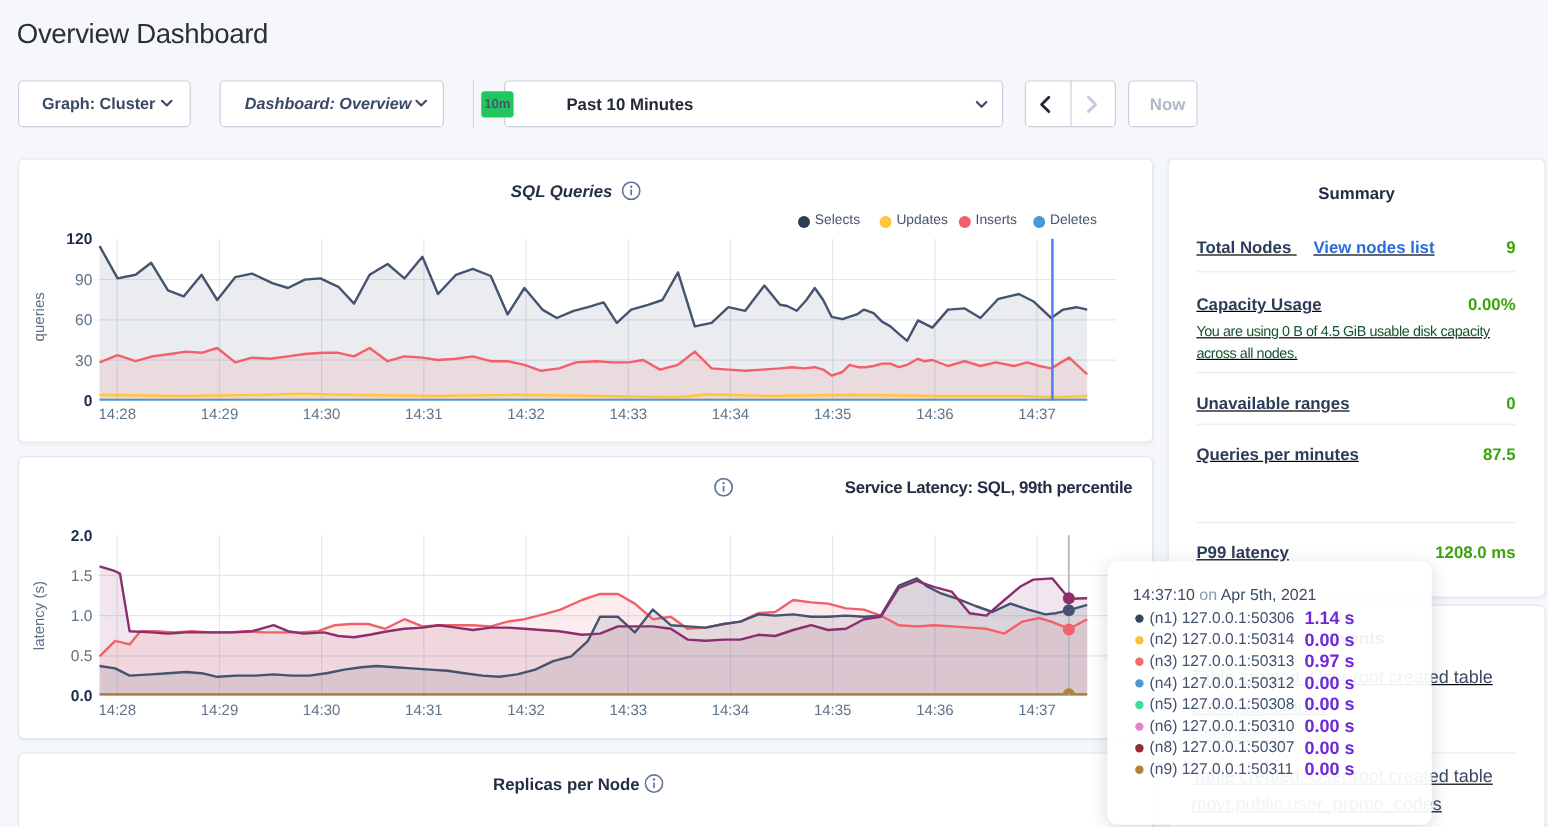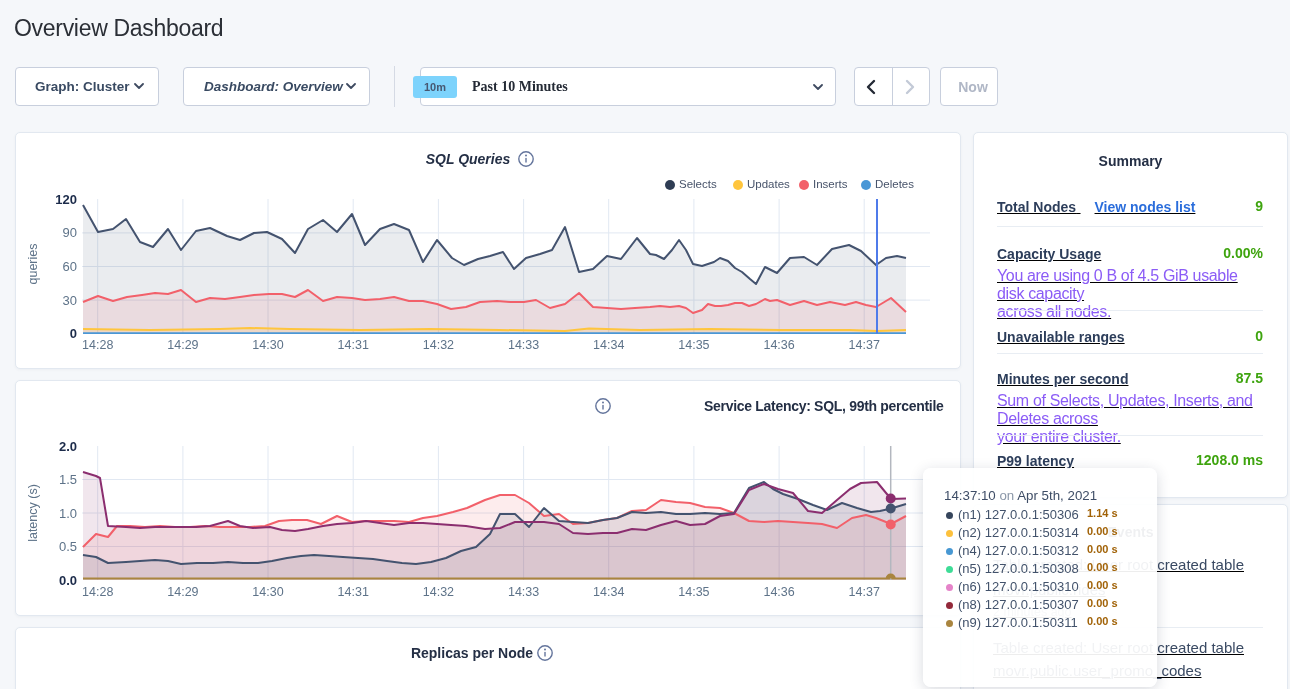--- a/index.html
+++ b/index.html
@@ -6,49 +6,49 @@
 .abs { position:absolute; }
 .card { position:absolute; background:#fff; border:1px solid #e2e8f0; border-radius:5px;
   box-shadow:0 1px 3px rgba(60,70,100,0.05); }
 .btn { position:absolute; background:#fff; border:1px solid #c8cfdd; border-radius:4px; height:39px; }
 .btntxt { font-size:13.5px; font-weight:bold; color:#394a62; }
 .ctitle { position:absolute; width:946px; text-align:center; font-size:14px; font-weight:bold; color:#242f45; }
 .lgt { font-size:11.5px; color:#47536a; }
 .srow { position:absolute; left:997px; width:266px;text-decoration:underline; }
 .slab { font-size:14px; font-weight:bold; color:#2c3d5a; }
 .sval { position:absolute; right:0; top:0; font-size:14px; font-weight:bold; color:#3ea40e; }
-.sdesc { font-size:16px; letter-spacing:-0.35px; color:#8b5cf6; line-height:18px; margin-top:4px; }
+.sdesc { font-size:12px; letter-spacing:-0.35px; color:#14532d; line-height:18px; margin-top:4px; }
 .sdiv { position:absolute; left:997px; width:266px; height:1px; background:#e8edf3; }
-.tooltip { position:absolute; left:923px; top:468px; width:234px; height:219px;
+.tooltip { position:absolute; left:923px; top:468px; width:270px; height:219px;
   background:rgba(255,255,255,0.93); border-radius:8px;
   box-shadow:0 3px 14px rgba(40,50,80,0.18); z-index:50; }
 .trow { position:relative; height:18px; }
 .tdot { position:absolute; left:23px; top:6px; width:7px; height:7px; border-radius:50%; }
 .tlab { position:absolute; left:35px; top:1px; font-size:13px; color:#42526b; }
-.tval { position:absolute; left:164px; top:1px; font-size:11px; font-weight:bold; color:#a16207; }
+.tval { position:absolute; left:164px; top:1px; font-size:15px; font-weight:bold; color:#6d28d9; }
 .emsg { font-size:15px; color:#3a4a63; line-height:25px; }
 .etime { font-size:12.5px; color:#8d99ab; margin-top:3px; }
 </style></head><body>
 
 <div class="abs" style="left:14px;top:15px;font-size:23px;letter-spacing:-0.3px;color:#2b2f36;">Overview Dashboard</div>
 
 <div class="btn" style="left:15px;top:67px;width:144px;"></div>
 <div class="abs btntxt" style="left:35px;top:79px;">Graph: Cluster</div>
 <svg class="abs" style="left:134px;top:83px" width="10" height="6" viewBox="0 0 10 6">
     <polyline points="1,1 5,5 9,1" fill="none" stroke="#3e4a60" stroke-width="1.8" stroke-linecap="round" stroke-linejoin="round"></polyline>
   </svg>
 <div class="btn" style="left:183px;top:67px;width:187px;"></div>
 <div class="abs btntxt" style="left:204px;top:79px;font-style:italic;">Dashboard: Overview</div>
 <svg class="abs" style="left:346px;top:83px" width="10" height="6" viewBox="0 0 10 6">
     <polyline points="1,1 5,5 9,1" fill="none" stroke="#3e4a60" stroke-width="1.8" stroke-linecap="round" stroke-linejoin="round"></polyline>
   </svg>
 <div class="abs" style="left:394px;top:66px;width:1px;height:41px;background:#d5dae4;"></div>
 <div class="btn" style="left:420px;top:67px;width:416px;"></div>
-<div class="abs" style="left:413px;top:76px;width:44px;height:22px;background:#7dd3fc;border-radius:3px;text-align:center;line-height:22px;font-size:11px;font-weight:bold;color:#475872;">10m</div>
-<div class="abs" style="left:472px;top:79px;font-size:14px;font-weight:bold;color:#242a35;font-family:Liberation Serif, serif;">Past 10 Minutes</div>
+<div class="abs" style="left:401px;top:76px;width:27px;height:22px;background:#22c55e;border-radius:3px;text-align:center;line-height:22px;font-size:11px;font-weight:bold;color:#475872;">10m</div>
+<div class="abs" style="left:472px;top:79px;font-size:14px;font-weight:bold;color:#242a35;">Past 10 Minutes</div>
 <svg class="abs" style="left:813px;top:84px" width="10" height="6" viewBox="0 0 10 6">
     <polyline points="1,1 5,5 9,1" fill="none" stroke="#3e4a60" stroke-width="1.8" stroke-linecap="round" stroke-linejoin="round"></polyline>
   </svg>
 <div class="btn" style="left:854px;top:67px;width:76px;"></div>
 <div class="abs" style="left:892px;top:67px;width:1px;height:39px;background:#c8cfdd;"></div>
 <svg class="abs" style="left:866px;top:79px" width="10" height="16" viewBox="0 0 10 16">
     <polyline points="8,2 2,8 8,14" fill="none" stroke="#242a35" stroke-width="2.4" stroke-linecap="round" stroke-linejoin="round"></polyline>
   </svg>
 <svg class="abs" style="left:905px;top:79px" width="10" height="16" viewBox="0 0 10 16">
     <polyline points="2,2 8,8 2,14" fill="none" stroke="#c3cad7" stroke-width="2.4" stroke-linecap="round" stroke-linejoin="round"></polyline>
@@ -177,22 +177,22 @@
 
 <div class="srow" style="top:198px;"><span class="slab">Total Nodes</span>
   <span style="font-size:14px;font-weight:bold;color:#2a6ddb;margin-left:14px;">View nodes list</span>
   <span class="sval">9</span></div>
 <div class="sdiv" style="top:226px;"></div>
 <div class="srow" style="top:245px;"><span class="slab">Capacity Usage</span><span class="sval">0.00%</span>
   <div class="sdesc">You are using 0 B of 4.5 GiB usable disk capacity<br>across all nodes.</div></div>
 <div class="sdiv" style="top:310px;"></div>
 <div class="srow" style="top:328px;"><span class="slab">Unavailable ranges</span><span class="sval">0</span></div>
 <div class="sdiv" style="top:353px;"></div>
-<div class="srow" style="top:370px;"><span class="slab">Minutes per second</span><span class="sval">87.5</span>
-  <div class="sdesc">Sum of Selects, Updates, Inserts, and Deletes across<br>your entire cluster.</div></div>
+<div class="srow" style="top:370px;"><span class="slab">Queries per minutes</span><span class="sval">87.5</span>
+  </div>
 <div class="sdiv" style="top:435px;"></div>
 <div class="srow" style="top:452px;"><span class="slab">P99 latency</span><span class="sval">1208.0 ms</span></div>
 
 <div class="card" style="left:973px;top:504px;width:315px;height:240px;"></div>
 <div class="abs" style="left:973px;top:524px;width:315px;text-align:center;font-size:14px;font-weight:bold;color:#242f45;">Events</div>
 <div class="srow" style="top:552px;left:993px;">
     <div class="emsg">Table created: User root created table<br>movr.public.rides</div>
   <div class="etime">2 minutes ago</div>
   </div>
 <div class="sdiv" style="top:627px;"></div>
@@ -207,20 +207,25 @@
         <span class="tdot" style="background:#36455c"></span>
         <span class="tlab">(n1) 127.0.0.1:50306</span>
         <span class="tval">1.14 s</span>
       </div>
 <div class="trow">
         <span class="tdot" style="background:#fdc13d"></span>
         <span class="tlab">(n2) 127.0.0.1:50314</span>
         <span class="tval">0.00 s</span>
       </div>
 <div class="trow">
+        <span class="tdot" style="background:#f26a72"></span>
+        <span class="tlab">(n3) 127.0.0.1:50313</span>
+        <span class="tval">0.97 s</span>
+      </div>
+<div class="trow">
         <span class="tdot" style="background:#4798d3"></span>
         <span class="tlab">(n4) 127.0.0.1:50312</span>
         <span class="tval">0.00 s</span>
       </div>
 <div class="trow">
         <span class="tdot" style="background:#3edc97"></span>
         <span class="tlab">(n5) 127.0.0.1:50308</span>
         <span class="tval">0.00 s</span>
       </div>
 <div class="trow">

